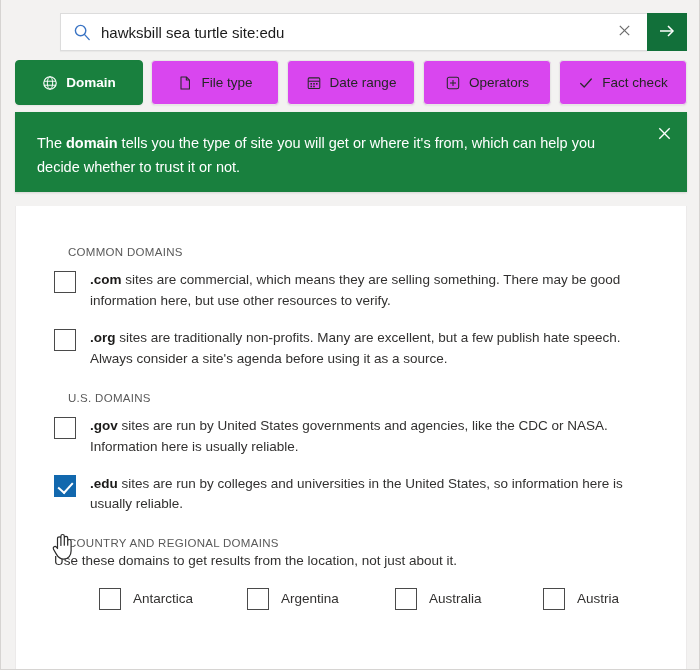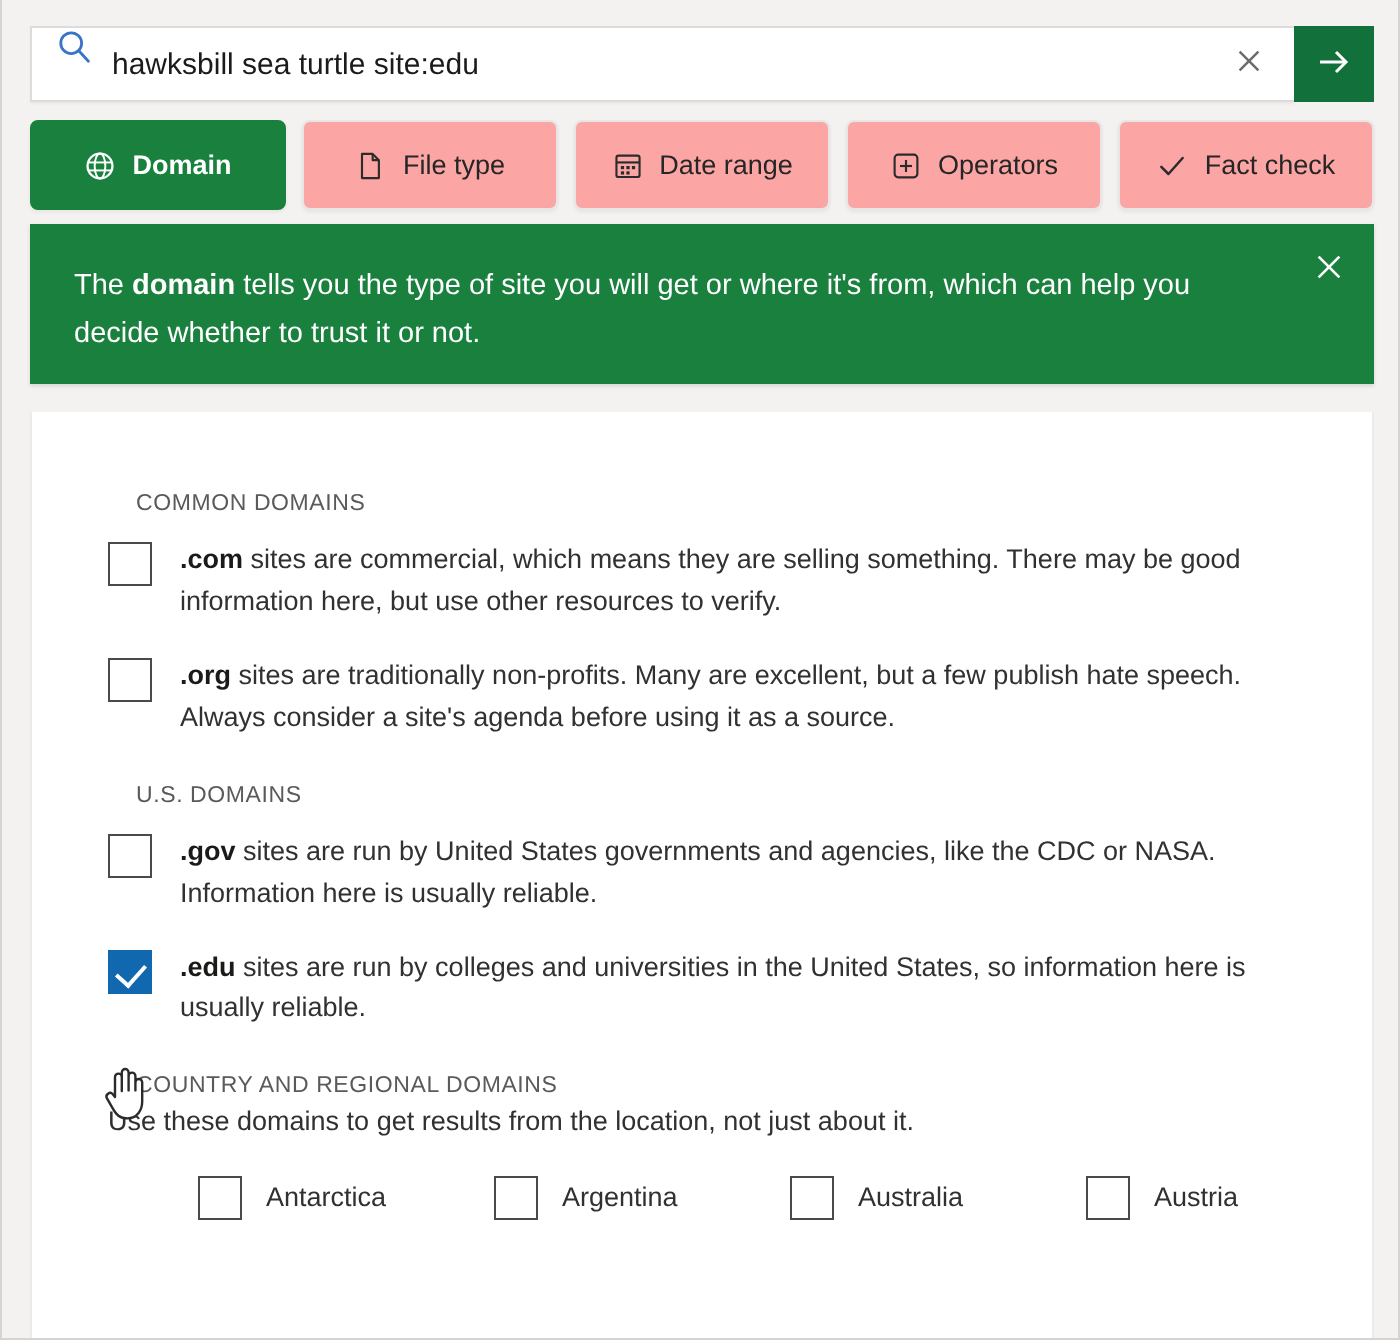--- a/index.html
+++ b/index.html
@@ -28,22 +28,24 @@
     width: 672px; height: 38px;
     display: flex;
     align-items: stretch;
   }
   .searchbox {
     flex: 1;
     background: #ffffff;
     border: 1px solid #dcdcdc;
     border-right: none;
     display: flex;
+    align-items: center;
     padding: 0 8px 0 12px;
     box-shadow: 0 1px 1px rgba(0,0,0,0.04);
+    margin-left: 45px;
   }
   .search-icon {
     width: 18px; height: 18px;
     flex: 0 0 auto;
     display: block;
     margin-right: 10px;
   }
   .search-input {
     flex: 1;
     border: none;
@@ -76,21 +78,21 @@
   
   .tabs {
     position: absolute;
     left: 14px; top: 60px;
     width: 672px; height: 45px;
     display: flex;
     gap: 8px;
   }
   .tab {
     flex: 1;
-    background: #fca5a5;
+    background: #d946ef;
     border: 1px solid #e7e6e5;
     border-radius: 4px;
     display: flex;
     align-items: center;
     justify-content: center;
     gap: 8px;
     font-size: 13.5px;
     color: #262626;
     cursor: pointer;
     box-shadow: 0 1px 2px rgba(0,0,0,0.06);

